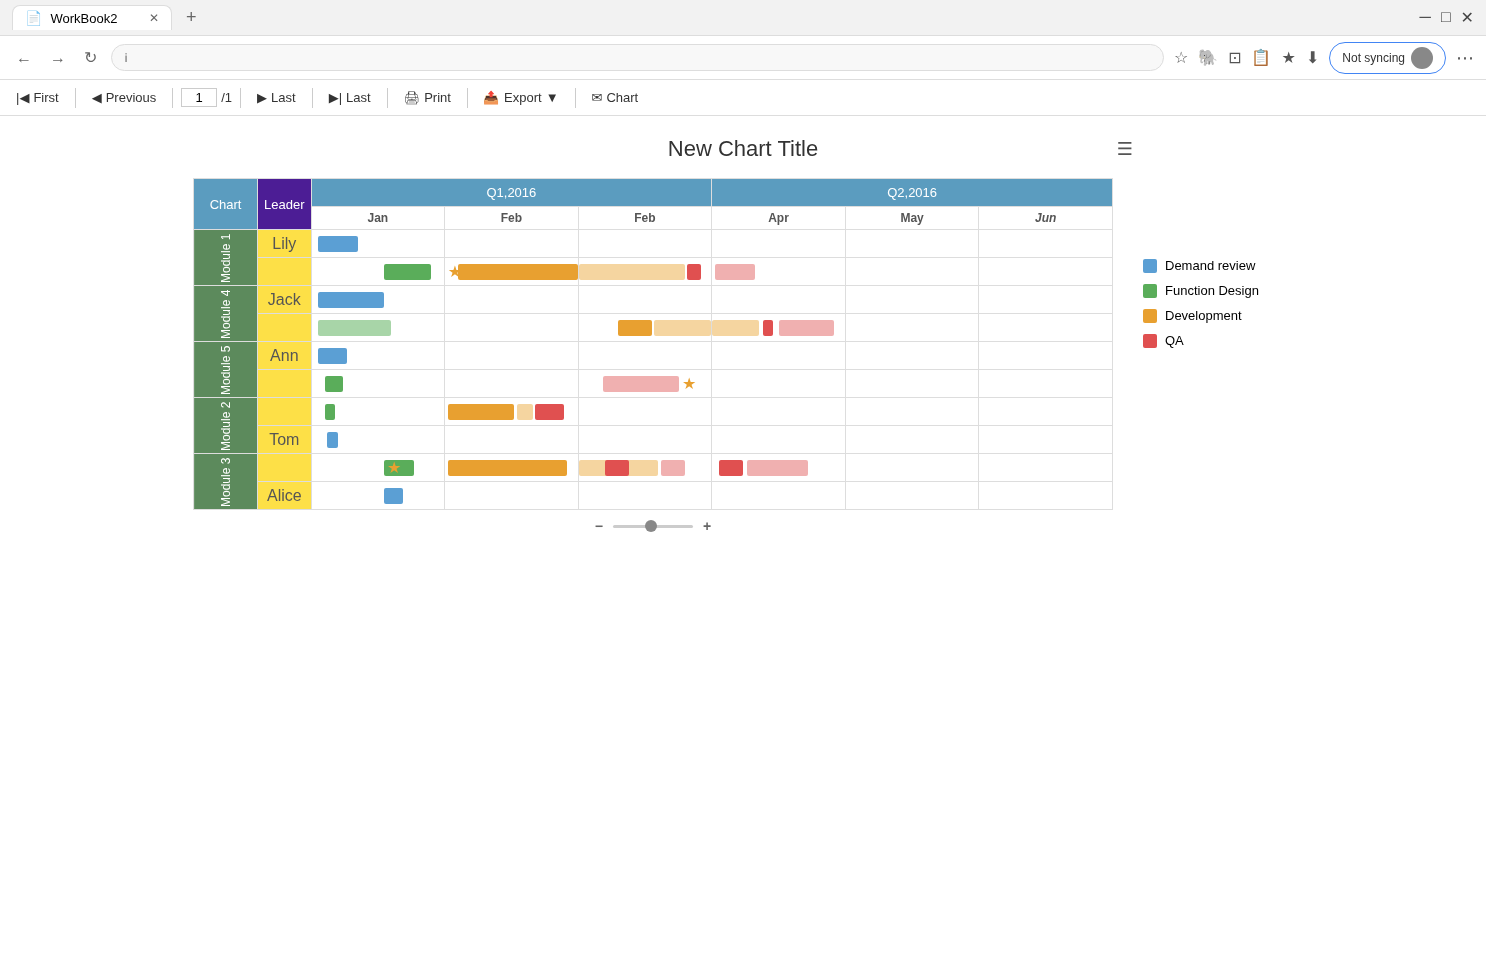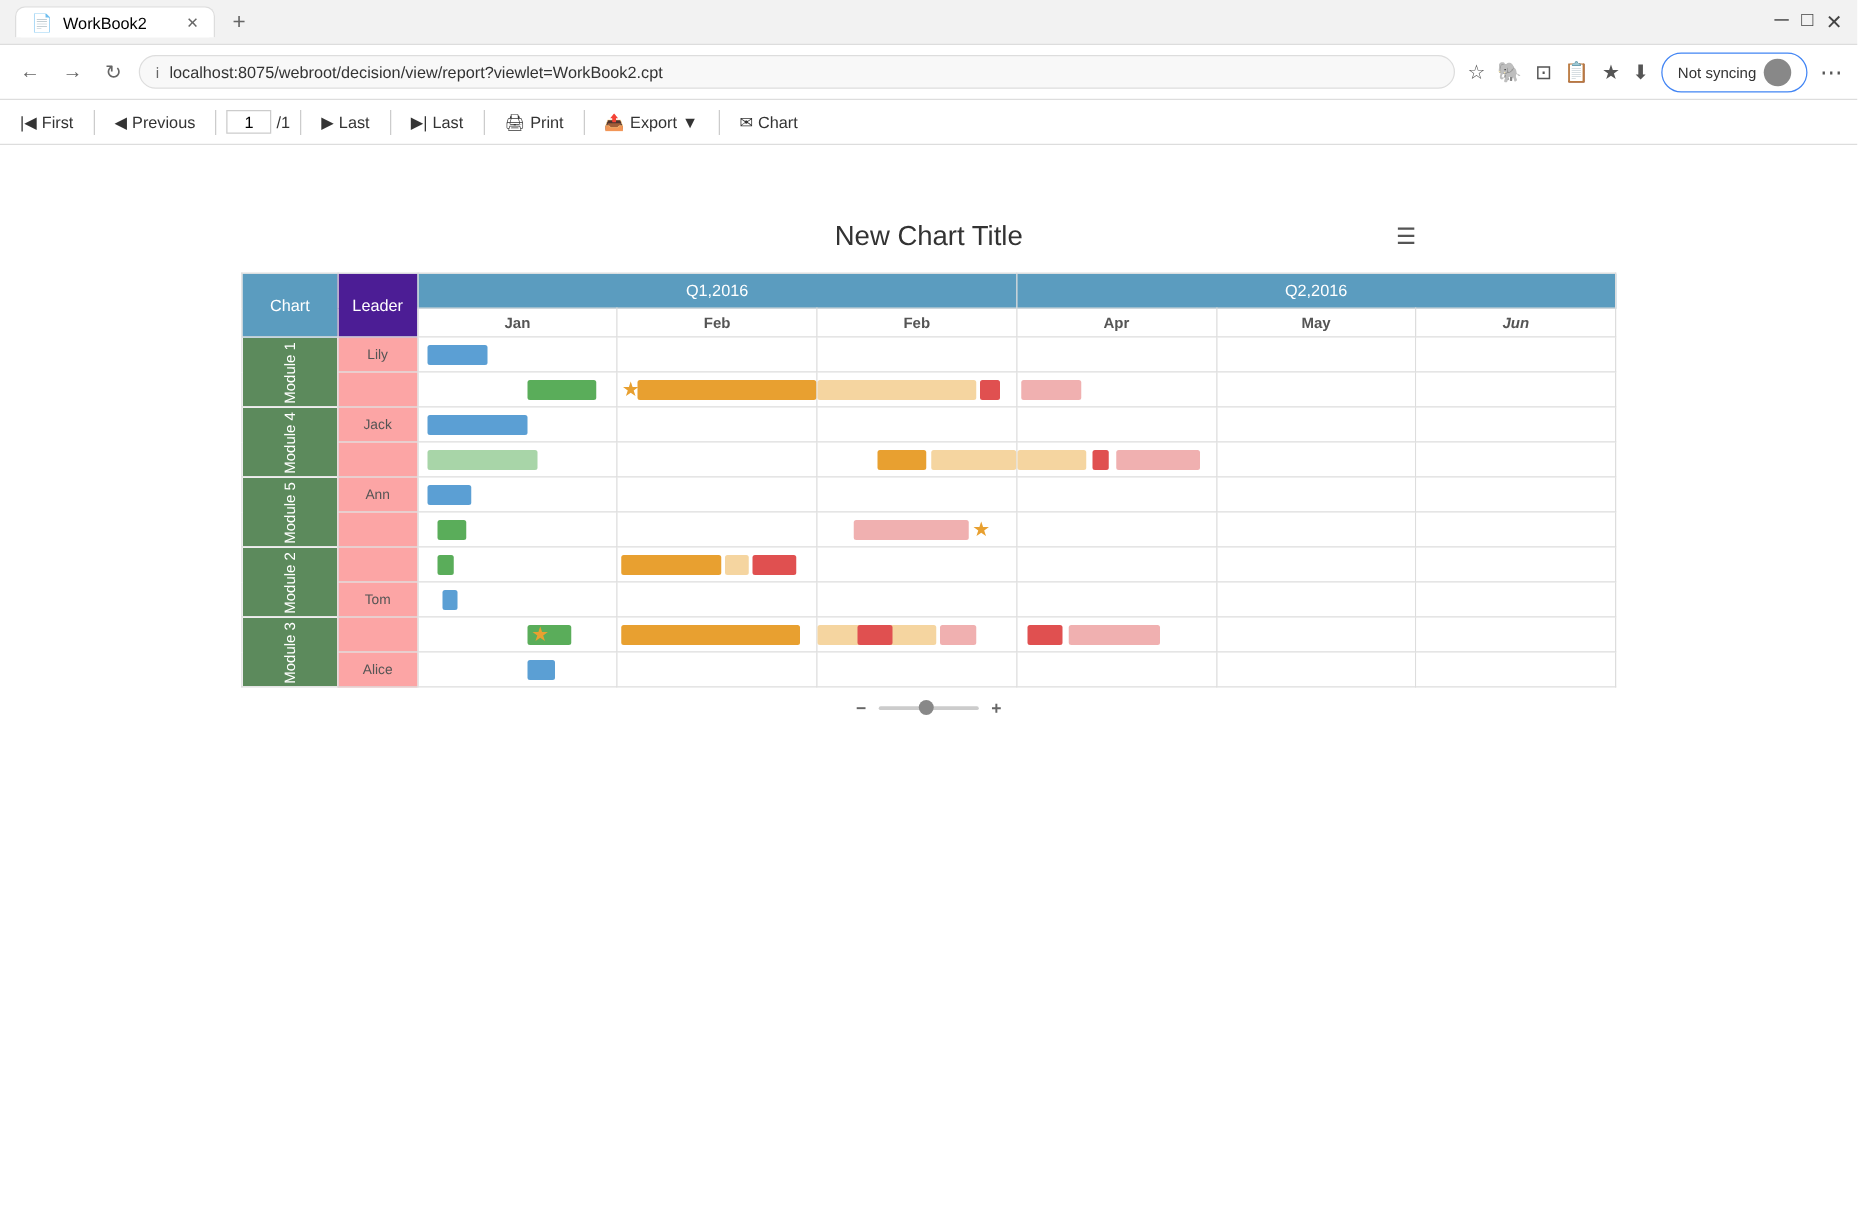--- a/index.html
+++ b/index.html
@@ -90,22 +90,22 @@
     .header-row th { background: #5b9cbf; color: #fff; text-align: center; font-weight: normal; font-size: 13px; padding: 6px 0; }
     .month-row th { background: #fff; text-align: center; font-size: 12px; color: #555; padding: 4px 0; border-top: 1px solid #ddd; }
 
     .module-cell {
       background: #5c8a5c; color: #fff; text-align: center;
       font-size: 12px; writing-mode: vertical-lr; text-orientation: mixed;
       transform: rotate(180deg); padding: 8px 4px; white-space: nowrap;
       vertical-align: middle;
     }
     .leader-cell {
-      text-align: center; font-size: 11px; color: #555;
-      padding: 4px 8px; white-space: nowrap; background: #fca5a5;
+      text-align: center; font-size: 16px; color: #555;
+      padding: 4px 8px; white-space: nowrap; background: #fde047;
     }
     .gantt-cell { background: #fff; position: relative; height: 28px; min-width: 60px; }
 
     
     .bar {
       position: absolute; height: 16px; top: 6px;
       border-radius: 2px; display: flex; align-items: center; justify-content: center;
     }
     .bar-blue { background: #5b9fd4; }
     .bar-green { background: #5aad5a; }
@@ -142,21 +142,20 @@
     <span>✕</span>
   </div>
 </div>
 
 <div class="browser-addressbar">
   <button class="nav-btn">←</button>
   <button class="nav-btn">→</button>
   <button class="nav-btn">↻</button>
   <div class="address-wrap">
     <span class="address-icon">ℹ</span>
-    <span class="address-text">localhost:8075/webroot/decision/view/report?viewlet=WorkBook2.cpt</span>
   </div>
   <div class="browser-actions">
     <span class="icon-btn">☆</span>
     <span class="icon-btn" style="color:#5ba622; font-weight:bold;">🐘</span>
     <span class="icon-btn">⊡</span>
     <span class="icon-btn">📋</span>
     <span class="icon-btn">★</span>
     <span class="icon-btn">⬇</span>
     <div class="not-syncing-btn">
       <span>Not syncing</span>
@@ -202,21 +201,21 @@
   </button>
   <span class="toolbar-sep"></span>
   <button class="toolbar-btn">
     <span>✉</span>
     <span>Chart</span>
   </button>
 </div>
 
 <div class="main-content">
   <div class="chart-wrapper">
-    <div style="position:relative; text-align:center; margin-bottom:16px;margin-top:40px;">
+    <div style="position:relative; text-align:center; margin-bottom:16px;">
       <h2 class="chart-title">New Chart Title</h2>
       <span class="chart-menu-icon" style="position:absolute; right:160px; top:2px; font-size:18px; color:#555;">☰</span>
     </div>
 
     <div class="chart-container">
 
       <div class="chart-body">
         <table class="gantt-table">
           <thead>
             <tr class="header-row">
@@ -404,15 +403,33 @@
 
         <div class="zoom-bar">
           <span class="zoom-minus">−</span>
           <div class="zoom-track">
             <div class="zoom-thumb"></div>
           </div>
           <span class="zoom-plus">+</span>
         </div>
       </div>
 
+      <div class="chart-legend">
+        <div class="legend-item">
+          <div class="legend-color" style="background:#5b9fd4;"></div>
+          <span>Demand review</span>
+        </div>
+        <div class="legend-item">
+          <div class="legend-color" style="background:#5aad5a;"></div>
+          <span>Function Design</span>
+        </div>
+        <div class="legend-item">
+          <div class="legend-color" style="background:#e8a030;"></div>
+          <span>Development</span>
+        </div>
+        <div class="legend-item">
+          <div class="legend-color" style="background:#e05050;"></div>
+          <span>QA</span>
+        </div>
+      </div>
     </div>
   </div>
 </div>
 
 </body></html>

